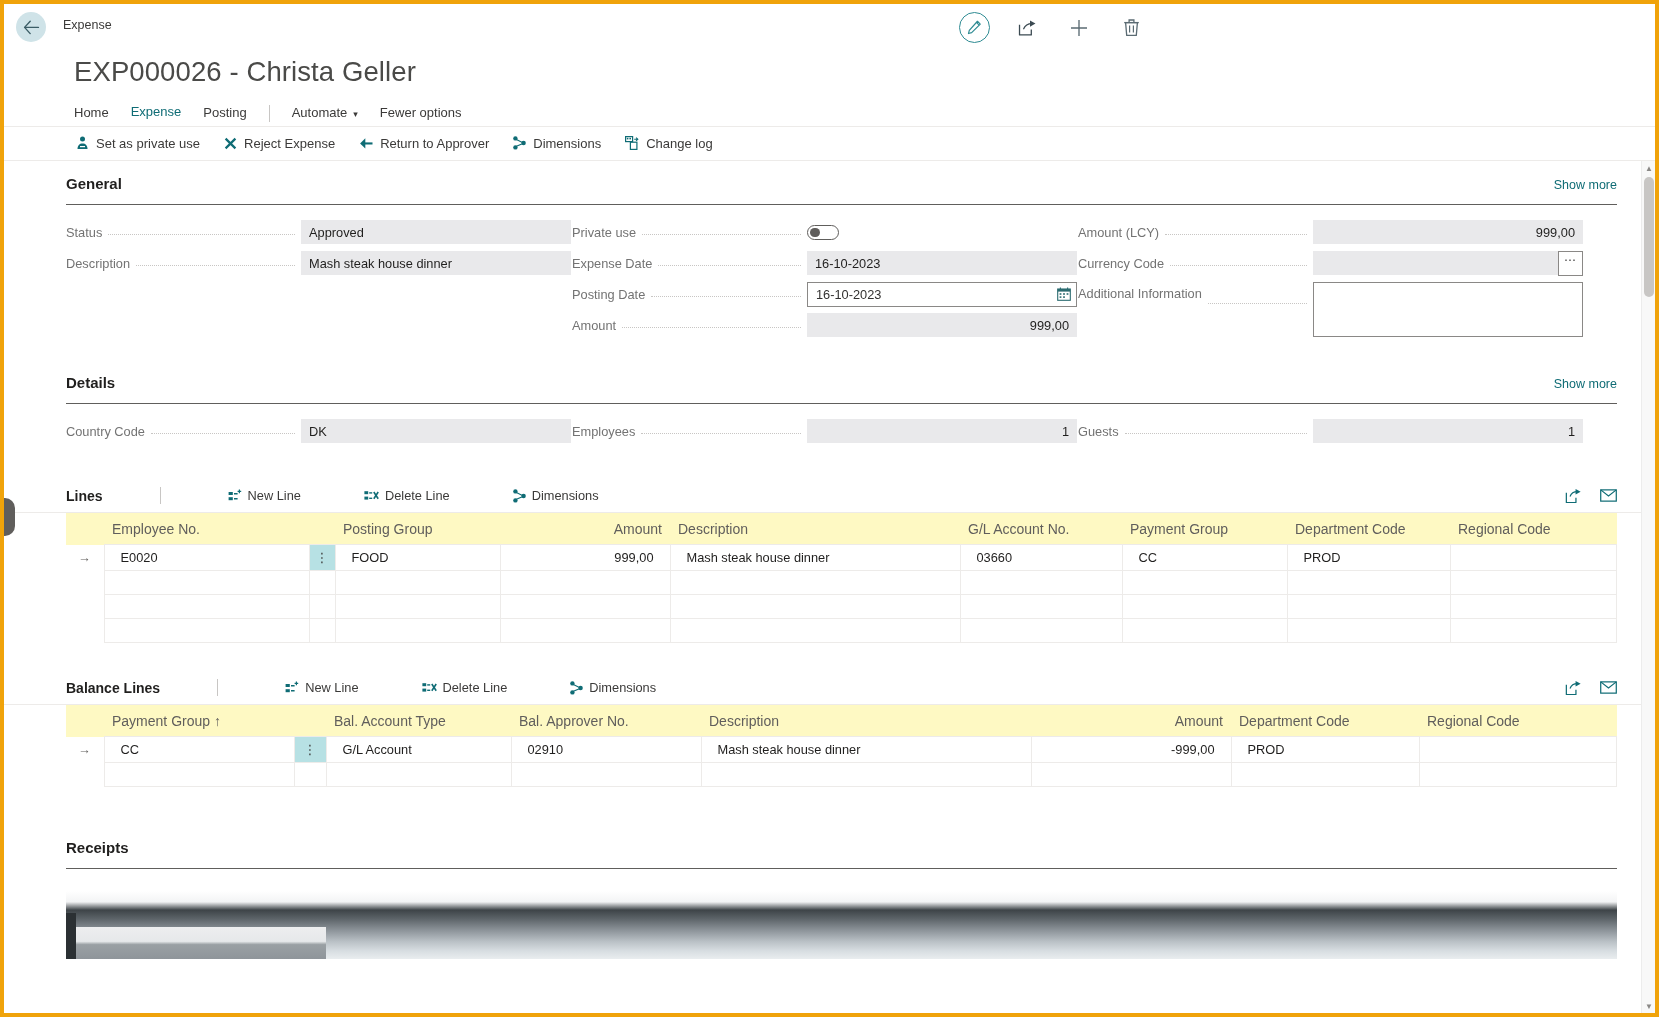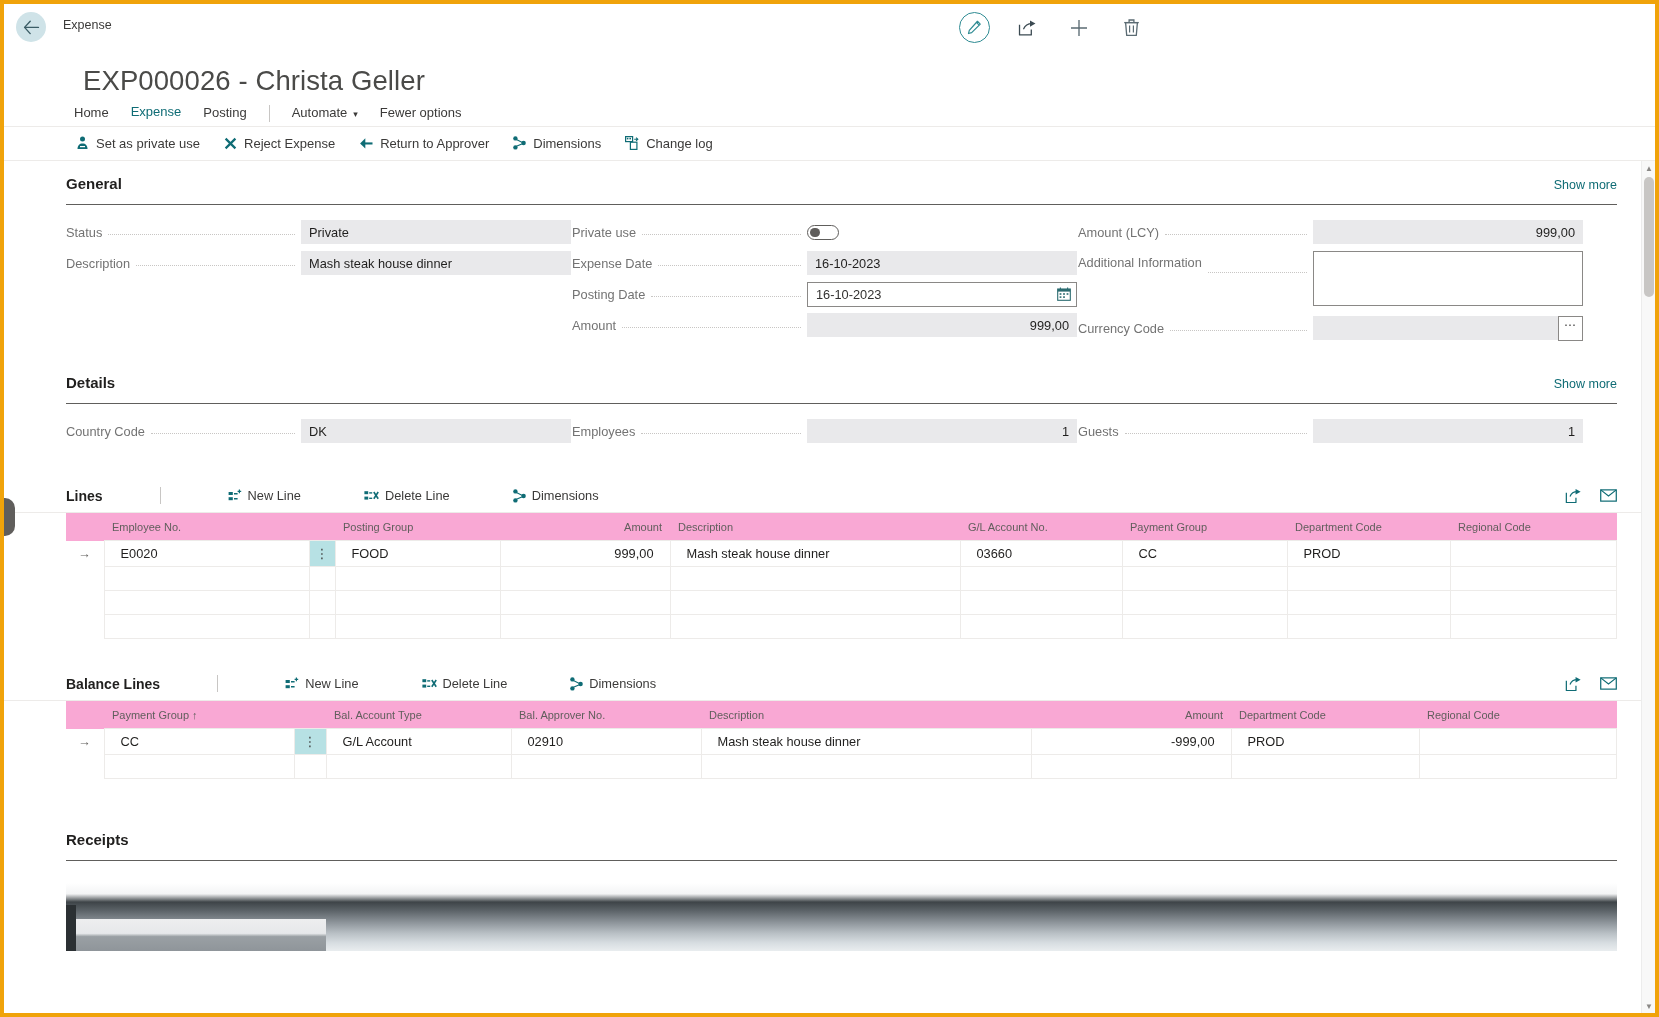--- a/index.html
+++ b/index.html
@@ -68,21 +68,21 @@
     width: 30px; height: 30px;
     display: flex; align-items: center; justify-content: center;
     cursor: pointer;
   }
 
   
   .page-title {
     font-size: 27.5px;
     font-weight: 400;
     color: #4a4a48;
-    margin: 17px;
+    margin: 8px;
     padding: 0 0 0 62px;
     position: absolute;
     top: 44px;
     letter-spacing: 0.1px;
   }
 
   
   .navbar {
     position: absolute;
     top: 95px; left: 62px; right: 0;
@@ -285,22 +285,22 @@
     border-collapse: collapse;
     font-size: 12.8px;
     table-layout: fixed;
   }
   table.grid th {
     font-weight: 400;
     color: #605e5c;
     text-align: left;
     padding: 8px 8px 7px 8px;
     border: none;
-    background: #f9a8d4;
-    font-size: 11px;
+    background: #fef9c3;
+    font-size: 14px;
     white-space: nowrap;
   }
   table.grid th.num { text-align: right; }
   table.grid td {
     padding: 5px 16px;
     border: 1px solid #edebe9;
     height: 24px;
     color: #201f1e;
     background: #fff;
     white-space: nowrap;
@@ -501,21 +501,21 @@
         <div class="sec-title">General</div>
         <div class="show-more">Show more</div>
       </div>
 
       <div class="fields">
 
         <div class="fcol">
           <div class="frow">
             <span class="flabel">Status</span>
             <span class="fdots"></span>
-            <span class="finput">Private</span>
+            <span class="finput">Approved</span>
           </div>
           <div class="frow">
             <span class="flabel">Description</span>
             <span class="fdots"></span>
             <span class="finput">Mash steak house dinner</span>
           </div>
         </div>
         <div></div>
 
         <div class="fcol">
@@ -559,32 +559,32 @@
           </div>
         </div>
         <div></div>
 
         <div class="fcol">
           <div class="frow">
             <span class="flabel">Amount (LCY)</span>
             <span class="fdots"></span>
             <span class="finput num lcy">999,00</span>
           </div>
+          <div class="frow">
+            <span class="flabel">Currency Code</span>
+            <span class="fdots"></span>
+            <span class="assist-wrap">
+              <span class="finput" style="width:245px;"></span>
+              <span class="assist-btn">⋯</span>
+            </span>
+          </div>
           <div class="frow" style="height:58px;align-items:flex-start;">
             <span class="flabel" style="margin-top:4px;">Additional Information</span>
             <span class="fdots" style="margin-top:12px;"></span>
             <span class="textarea-box"></span>
-          </div>
-          <div class="frow">
-            <span class="flabel">Currency Code</span>
-            <span class="fdots"></span>
-            <span class="assist-wrap">
-              <span class="finput" style="width:245px;"></span>
-              <span class="assist-btn">⋯</span>
-            </span>
           </div>
         </div>
       </div>
     </div>
 
     <div class="section" style="padding-top:34px;">
       <div class="sec-head">
         <div class="sec-title">Details</div>
         <div class="show-more">Show more</div>
       </div>

